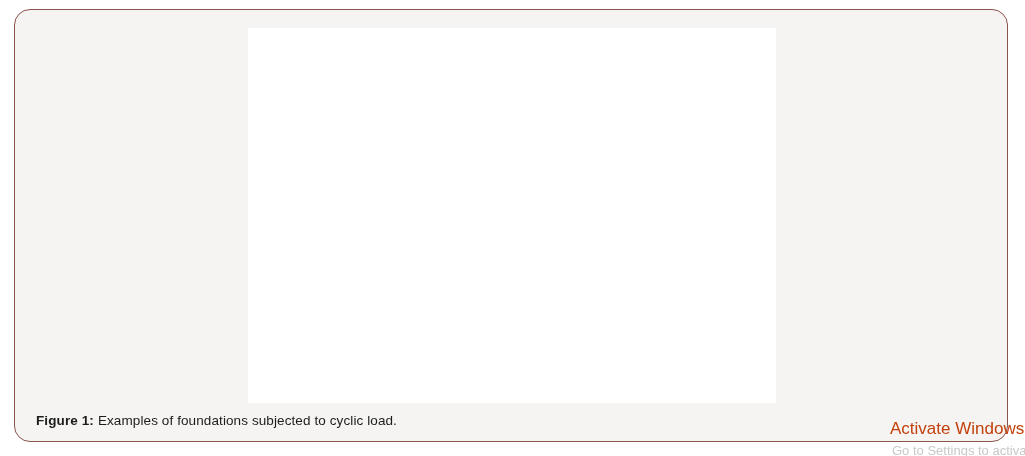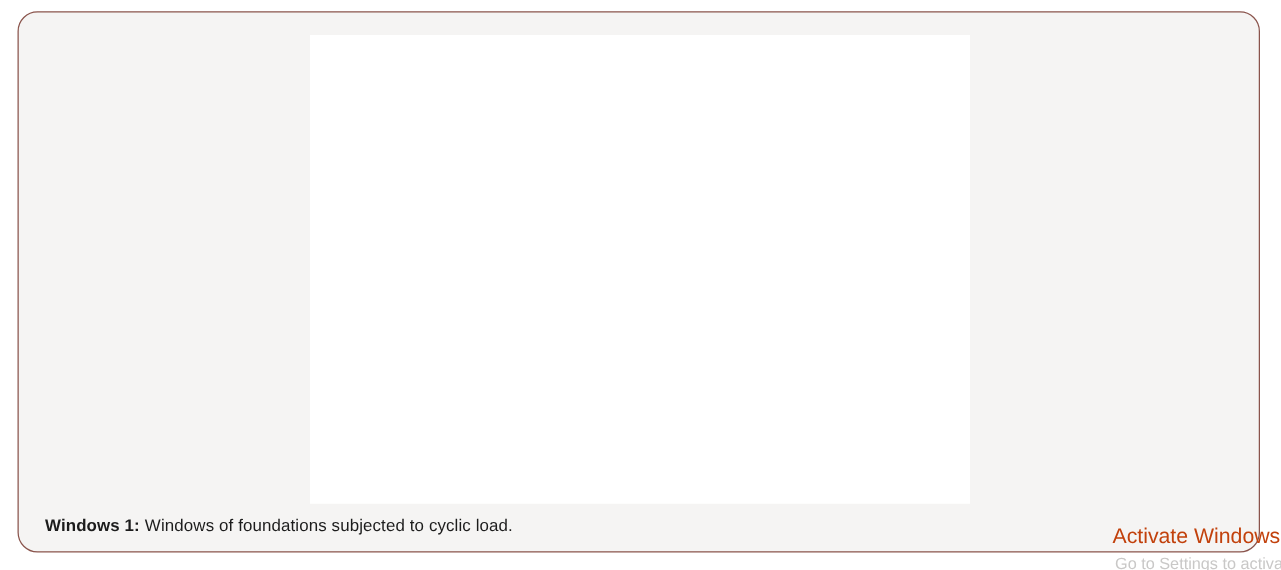--- a/index.html
+++ b/index.html
@@ -184,18 +184,18 @@
     <text class="dq" x="21" y="150" font-size="9.5" text-anchor="end">ΔQ</text>
     <g>
       <use href="#harrow" transform="translate(17,132) scale(0.87)"></use>
       <use href="#harrow" transform="translate(27,146) scale(0.5)"></use>
       <use href="#harrow" transform="translate(31,160) scale(0.33)"></use>
     </g>
     <text class="plabel" x="46" y="186" font-size="13.5" text-anchor="middle">d)</text>
   </svg>
 
   <div id="caption">
-    <b>Windows 1:</b><span class="cap-text">Windows of foundations subjected to cyclic load.</span>
+    <b>Figure 1:</b><span class="cap-text">Examples of foundations subjected to cyclic load.</span>
   </div>
 
   <div id="watermark-line1">Activate Windows</div>
   <div id="watermark-line2">Go to Settings to activate Windows.</div>
 </div>
 
 </body></html>

